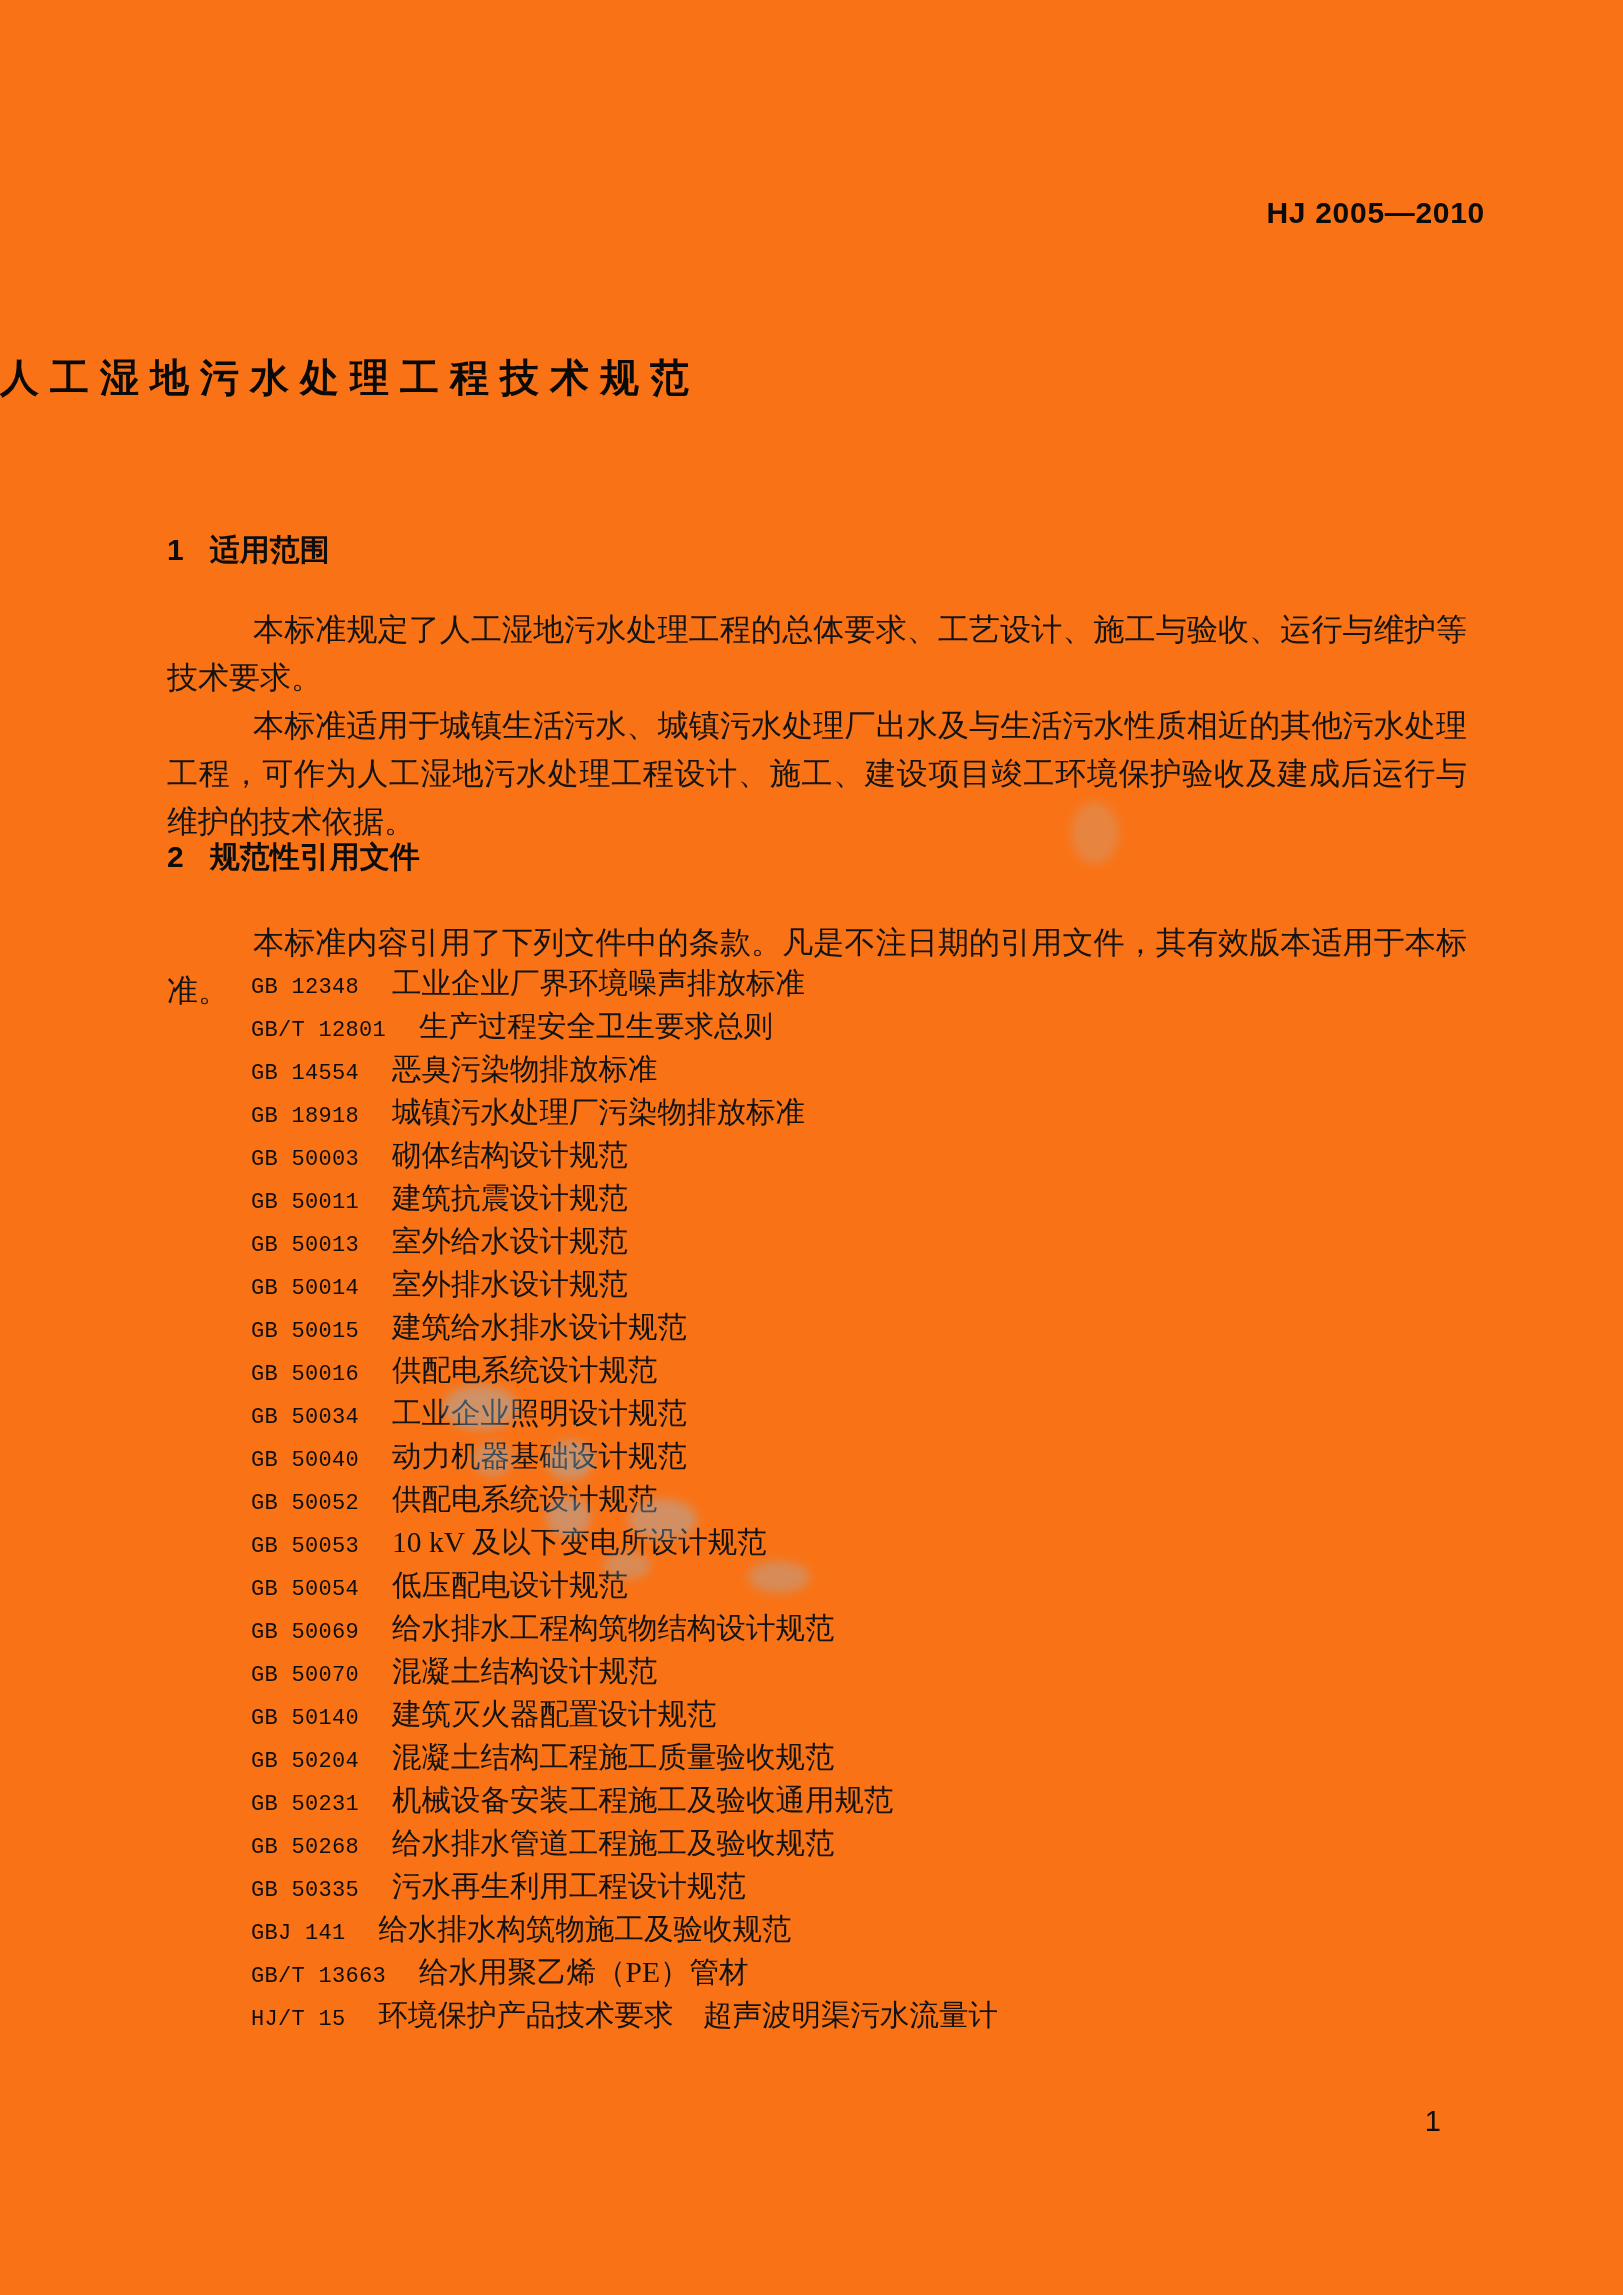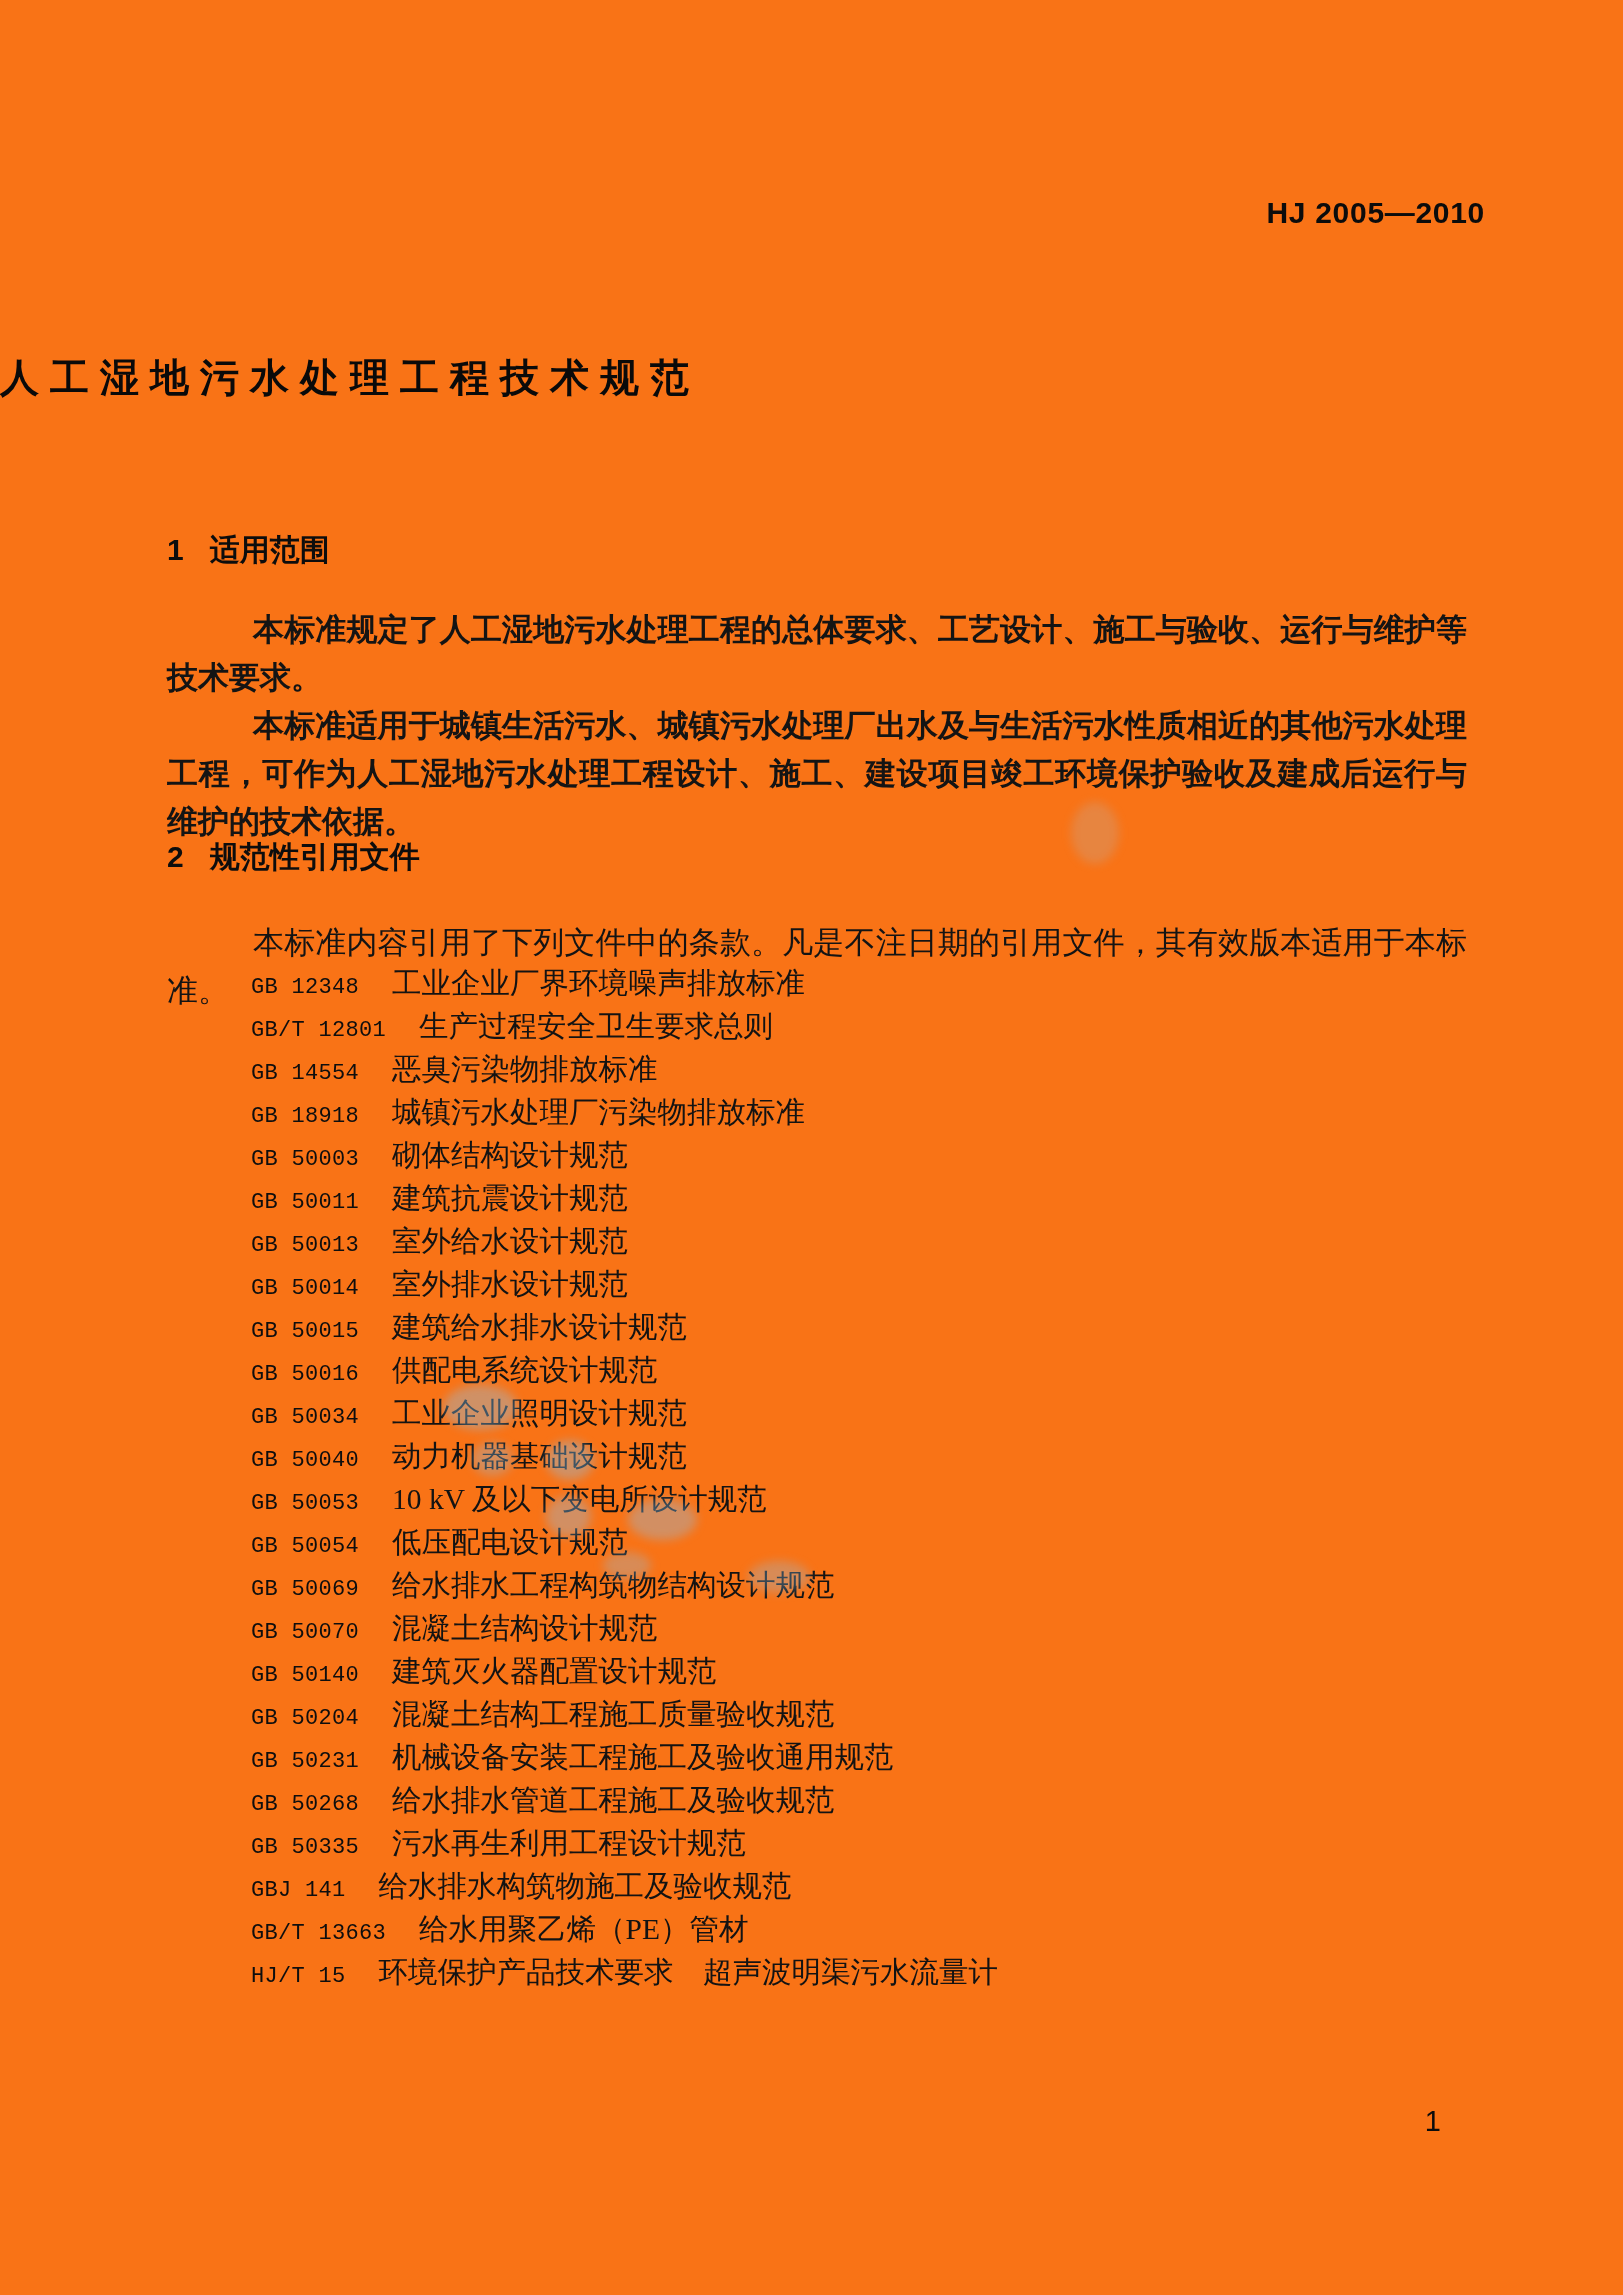--- a/index.html
+++ b/index.html
@@ -36,21 +36,21 @@
   .section-heading .sec-num { margin-right:26px; }
   #scope-heading { top:530px; }
   #refs-heading  { top:837px; }
   .body-text {
     position:absolute; left:167px; width:1300px;
     font-size:31px; line-height:48px;
     text-align:justify;
     color:#141414;
   }
   #scope-paras { top:606px; }
-  #scope-paras p { text-indent:86px; margin:0;font-weight:bold; }
+  #scope-paras p { text-indent:86px; margin:0; }
   #refs-intro { top:919px; text-indent:86px; }
   .ref-list {
     position:absolute; left:251px; top:962px;
     list-style:none;
   }
   .ref-item {
     height:43px; line-height:43px;
     font-size:29.5px; white-space:nowrap;
     color:#131313;
   }
@@ -140,20 +140,23 @@
 
 
     <li class="ref-item">
       <span class="ref-code">GB 50034</span><span class="ref-title">工业企业照明设计规范</span>
     </li>
 
     <li class="ref-item">
       <span class="ref-code">GB 50040</span><span class="ref-title">动力机器基础设计规范</span>
     </li>
 
+    <li class="ref-item">
+      <span class="ref-code">GB 50052</span><span class="ref-title">供配电系统设计规范</span>
+    </li>
 
     <li class="ref-item">
       <span class="ref-code">GB 50053</span><span class="ref-title">10 kV 及以下变电所设计规范</span>
     </li>
 
     <li class="ref-item">
       <span class="ref-code">GB 50054</span><span class="ref-title">低压配电设计规范</span>
     </li>
 
     <li class="ref-item">

